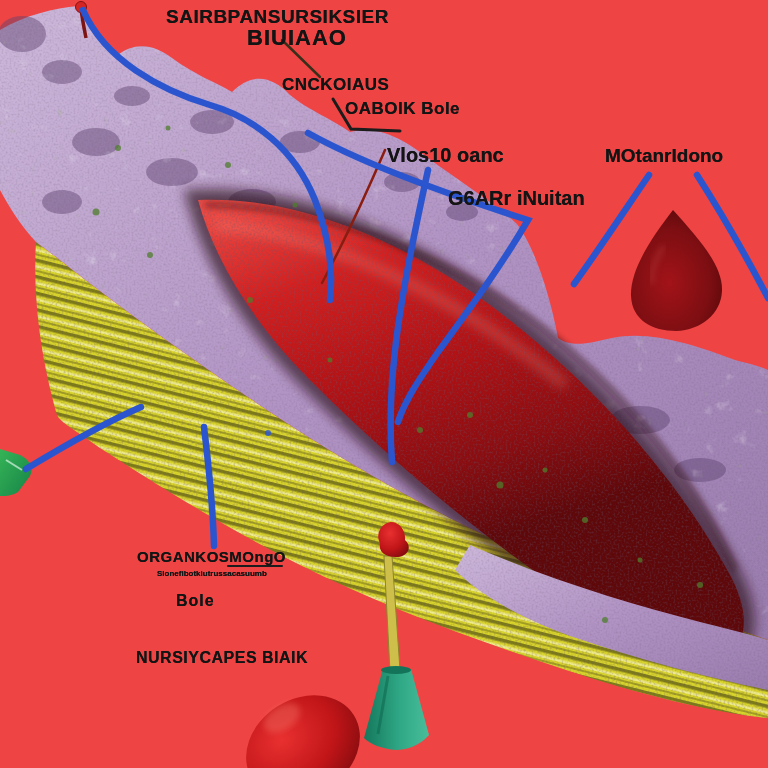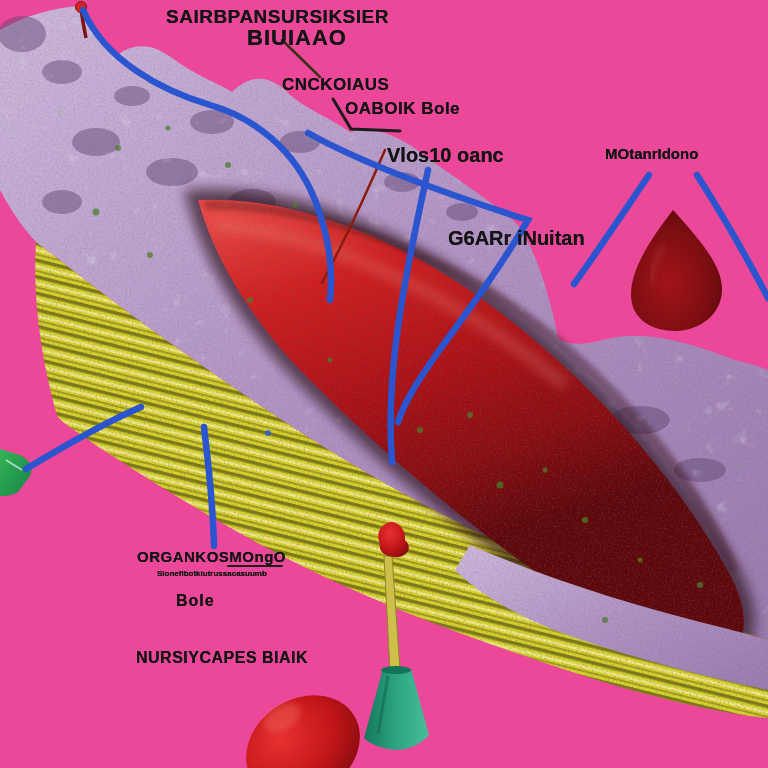--- a/index.html
+++ b/index.html
@@ -1,31 +1,31 @@
 <!DOCTYPE html>
 <html><head>
 <meta charset="utf-8">
 <style>
   html,body{margin:0;padding:0;background:#ffffff;}
   .stage{
-    position:relative;width:768px;height:768px;background:#ec4899;
+    position:relative;width:768px;height:768px;background:#ef4444;
     overflow:hidden;font-family:"Liberation Sans",sans-serif;
   }
   .art{position:absolute;left:0;top:0;}
   .lbl{
     position:absolute;font-weight:700;color:#141414;white-space:nowrap;
     text-shadow:0 0 .5px #222;line-height:1;
   }
   #lbl-top1{left:166px;top:7px;font-size:19px;letter-spacing:.5px;}
   #lbl-top2{left:247px;top:27px;font-size:22px;letter-spacing:1px;}
   #lbl-cnck{left:282px;top:76px;font-size:17px;letter-spacing:.5px;}
   #lbl-oaboik{left:345px;top:100px;font-size:17px;letter-spacing:.5px;}
   #lbl-vlos{left:387px;top:145px;font-size:20px;text-align:center;}
-  #lbl-garr{left:448px;top:188px;font-size:20px;margin-top:40px;}
-  #lbl-mou{left:605px;top:146px;font-size:15px;}
+  #lbl-garr{left:448px;top:188px;font-size:20px;}
+  #lbl-mou{left:605px;top:146px;font-size:19px;}
   #lbl-bl1{left:137px;top:549px;font-size:15px;letter-spacing:.5px;}
   #lbl-bl2{left:139px;top:570px;font-size:8px;font-weight:700;padding-left:18px;}
   #lbl-bl3{left:176px;top:593px;font-size:16px;letter-spacing:1px;}
   #lbl-bl4{left:136px;top:650px;font-size:16px;letter-spacing:.5px;}
 </style>
 </head>
 <body>
 
 <div class="stage">
 

